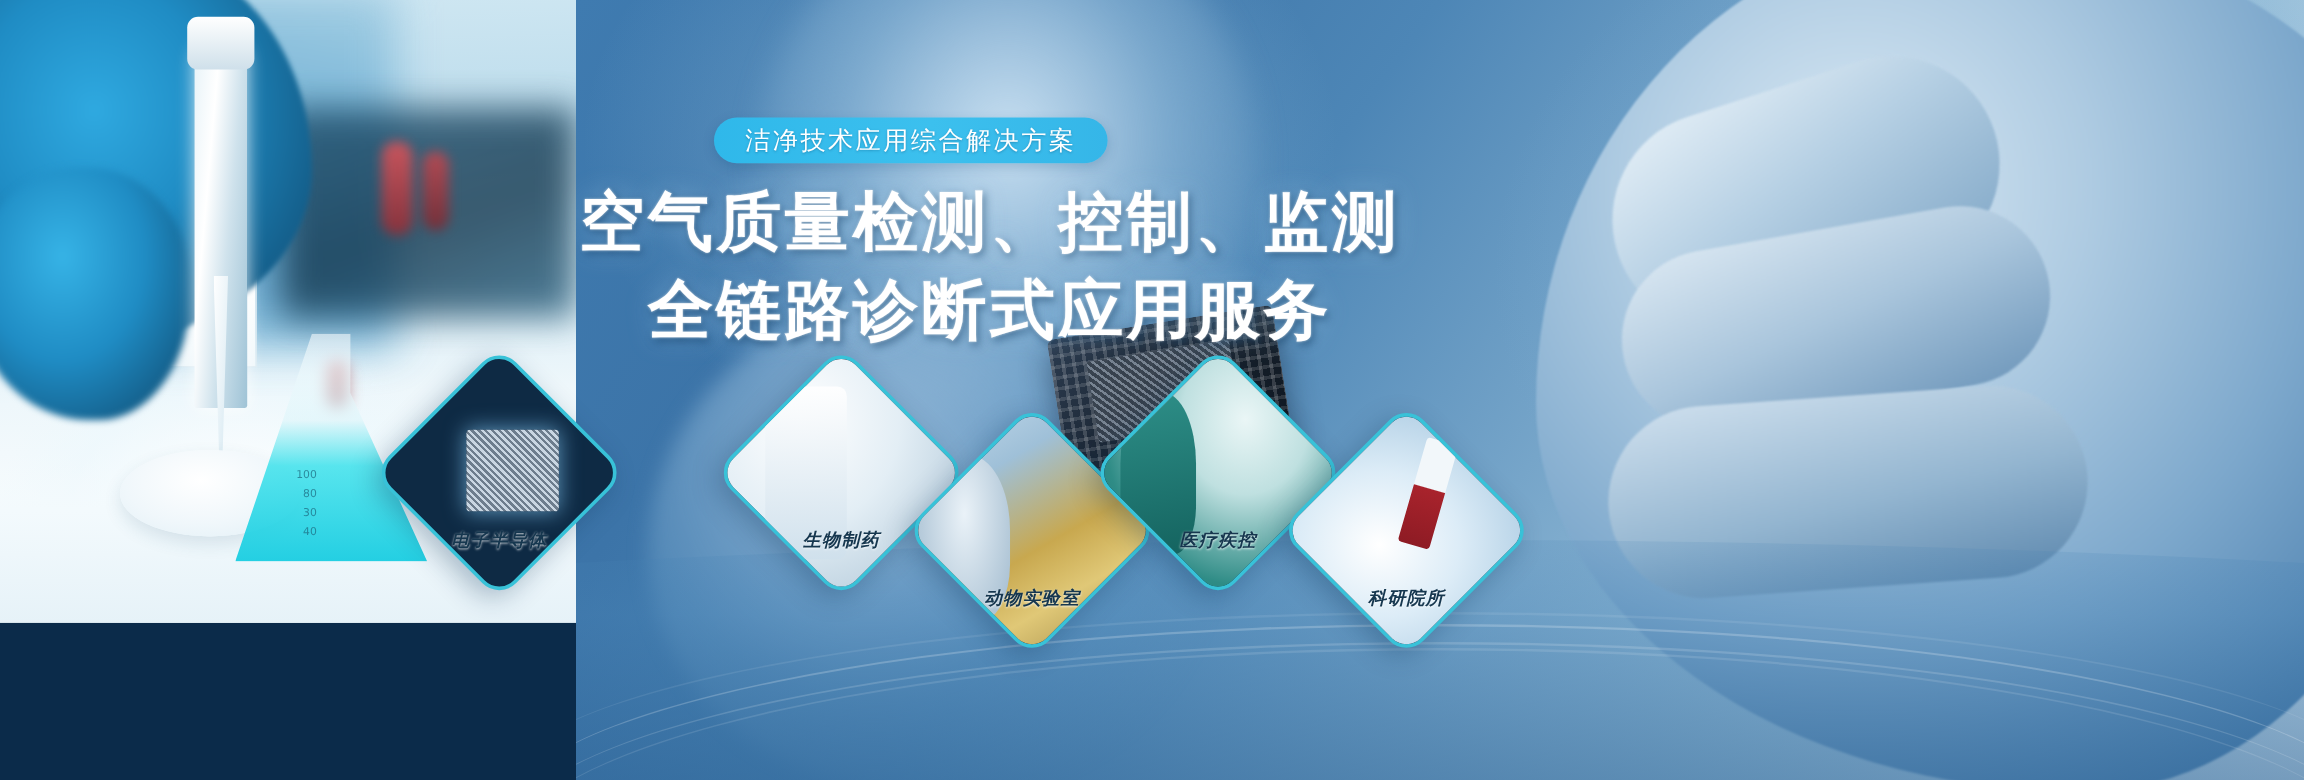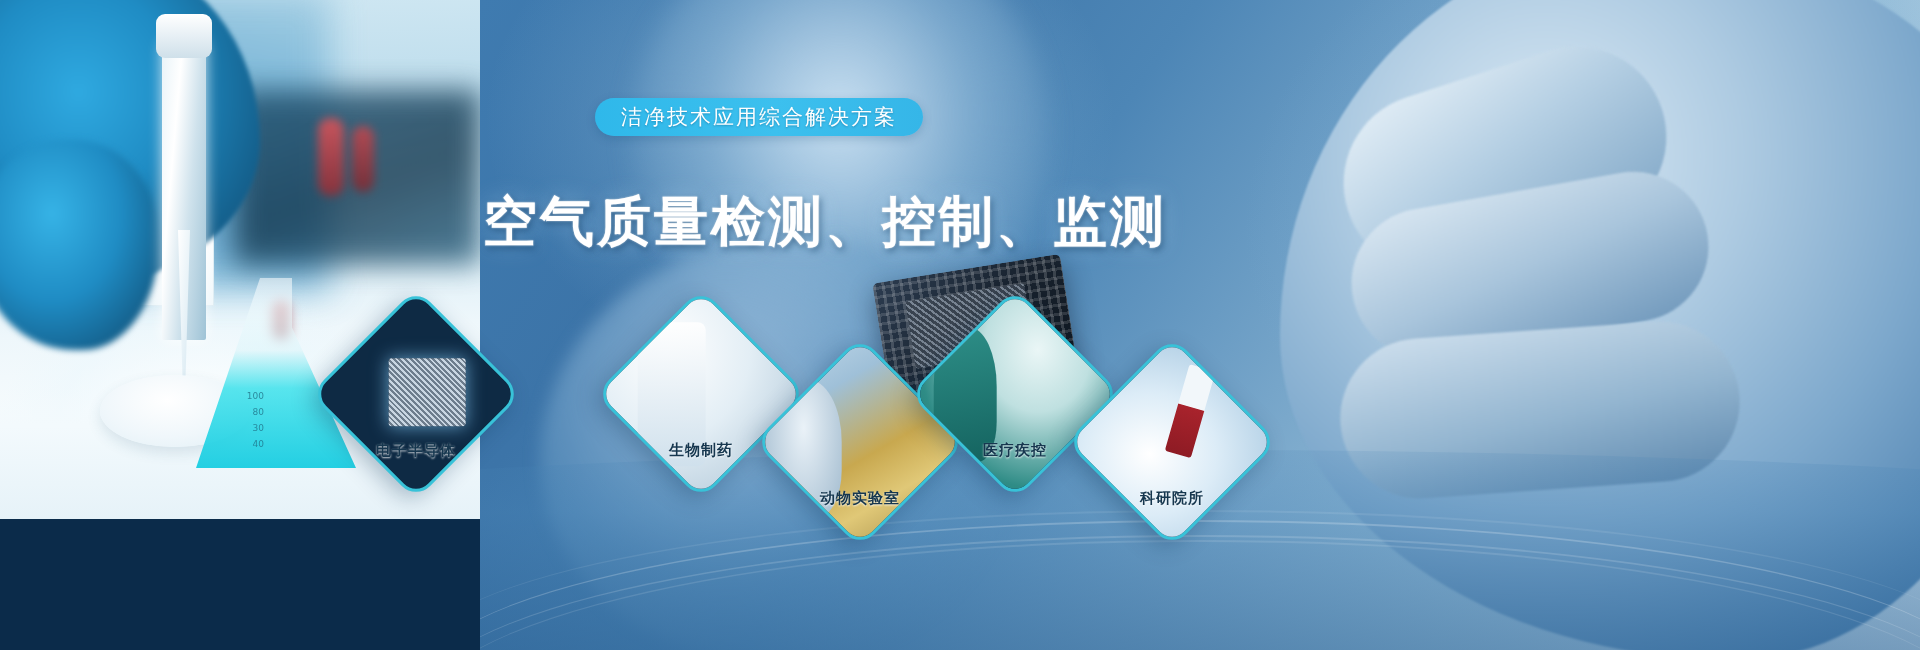--- a/index.html
+++ b/index.html
@@ -151,29 +151,29 @@
 
   
   .badge{
     position:absolute; left:595px; top:98px; height:38px; padding:0 26px;
     display:flex; align-items:center; border-radius:19px;
     background:linear-gradient(90deg,#2fb8ea 0%,#3cc0ee 55%,#35b6e8 100%);
     color:#ffffff; font-size:21px; font-weight:normal; letter-spacing:2px;
     text-shadow:0 1px 2px rgba(0,60,100,.35);
     box-shadow:0 3px 10px rgba(10,70,120,.22);
   }
-  .headline{ position:absolute; left:465px; top:148px; width:720px; text-align:center;margin-top:37px; }
+  .headline{ position:absolute; left:465px; top:148px; width:720px; text-align:center; }
   .hl-line{
     font-size:54px; font-weight:bold; color:#ffffff; letter-spacing:3px; line-height:74px;
     text-shadow:0 0 2px rgba(255,255,255,.7), 2px 3px 7px rgba(12,55,95,.55), 0 0 22px rgba(170,215,245,.45);
   }
 
   
   .cards{ position:absolute; left:0; top:0; width:1920px; height:650px; }
-  .card{ position:absolute; width:150px; height:150px; }
+  .card{ position:absolute; width:150px; height:150px;font-style:italic; }
   .card .dia{
     position:absolute; inset:0; transform:rotate(45deg); border-radius:20px;
     border:3px solid #38c2d8; overflow:hidden;
     box-shadow:0 8px 22px rgba(10,50,85,.30);
     background:#0e2a44;
   }
   .card .dia .img{
     position:absolute; inset:-28%; transform:rotate(-45deg);
   }
   .card .lbl{
@@ -283,20 +283,21 @@
     <div class="rb r1"></div>
     <div class="rb r2"></div>
     <div class="rb r3"></div>
     <div class="rb r4"></div>
   </div>
 
   <div class="badge">洁净技术应用综合解决方案</div>
 
   <div class="headline">
     <div class="hl-line">空气质量检测、控制、监测</div>
+    <div class="hl-line">全链路诊断式应用服务</div>
   </div>
 
   <div class="cards">
 
     <div class="card" style="left:341px; top:319px;">
       <div class="dia">
         <div class="img img-semicon"></div>
       </div>
       <div class="lbl">电子半导体</div>
     </div>

